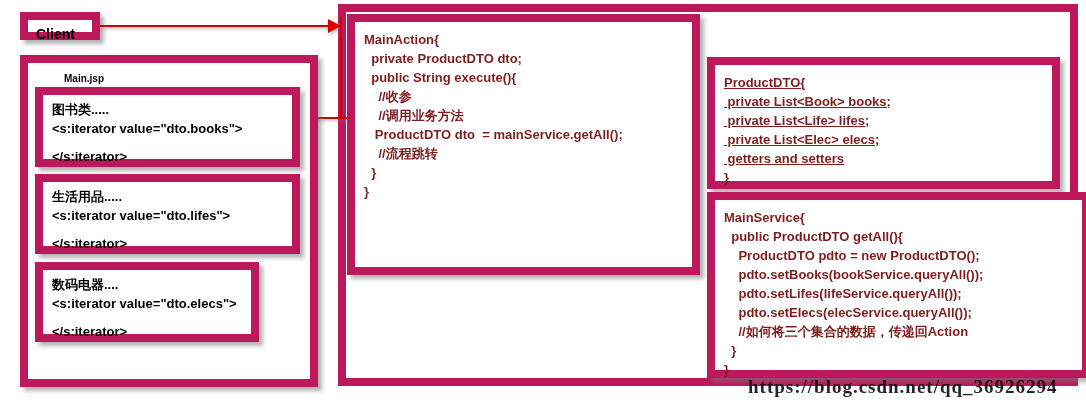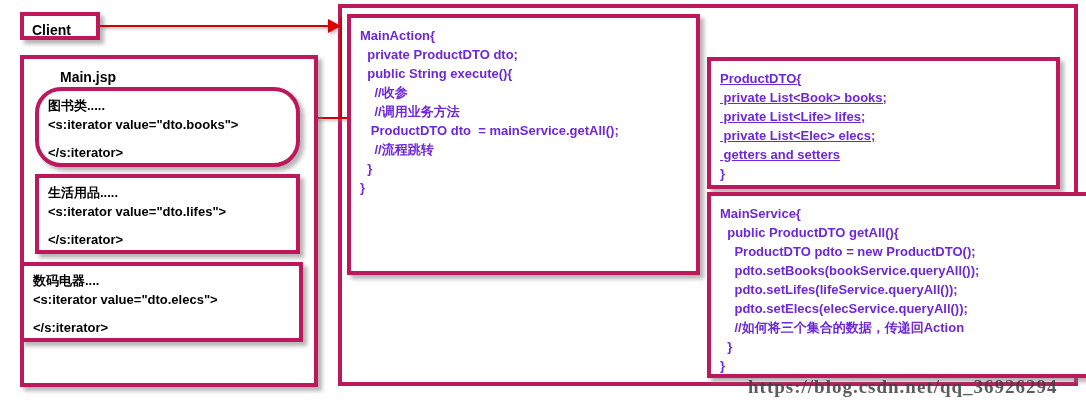--- a/index.html
+++ b/index.html
@@ -12,40 +12,40 @@
     width:1086px;
     height:405px;
     background:#ffffff;
     overflow:hidden;
   }
 
   
   .box{
     position:absolute;
     background:#ffffff;
-    border:4px solid #be185d;
+    border:8px solid #be185d;
     box-shadow:4px 4px 4px rgba(120,120,120,0.55);
     box-sizing:border-box;
   }
   .box.plain{
     box-shadow:none;
   }
 
   .txt{
     position:absolute;
     color:#000000;
     font-weight:bold;
     white-space:pre;
     line-height:1.0;
     letter-spacing:0px;
   }
 
   .code{
     position:absolute;
-    color:#6d28d9;
+    color:#7f1d1d;
     font-weight:bold;
     white-space:pre;
     font-size:13px;
     line-height:19px;
   }
 
   
   .hline{
     position:absolute;
     background:#cc0000;
@@ -63,21 +63,21 @@
     border-top:7px solid transparent;
     border-bottom:7px solid transparent;
     filter:drop-shadow(1px 2px 2px rgba(120,120,120,0.6));
   }
   .arrowhead.right{ border-left:13px solid #dd0000; }
   .arrowhead.left { border-right:13px solid #dd0000; }
 
   
   .watermark{
     position:absolute;
-    color:#404040;
+    color:#000000;
     font-size:19px;
     font-weight:bold;
     letter-spacing:1px;
     white-space:nowrap;
     opacity:.85;
     font-family:"Liberation Serif","DejaVu Serif",serif;
   }
 </style>
 </head>
 <body>
@@ -91,36 +91,36 @@
   </div>
 
   <div class="hline" style="left:100px;top:25px;width:230px;"></div>
   <div class="arrowhead right" style="left:328px;top:19px;"></div>
 
   <div class="vline" style="left:340px;top:17px;height:102px;"></div>
   <div class="hline" style="left:312px;top:117px;width:40px;"></div>
   <div class="arrowhead left" style="left:300px;top:111px;"></div>
 
   <div class="box" style="left:20px;top:55px;width:298px;height:332px;">
-    <span class="txt" style="left:10px;top:11px;font-size:14px;padding-left:26px;">Main.jsp</span>
+    <span class="txt" style="left:10px;top:11px;font-size:10px;padding-left:26px;">Main.jsp</span>
   </div>
 
-  <div class="box" style="left:35px;top:87px;width:265px;height:80px;border-radius:26px;">
+  <div class="box" style="left:35px;top:87px;width:265px;height:80px;">
     <span class="txt" style="left:9px;top:8px;font-size:13px;">图书类.....</span>
     <span class="txt" style="left:9px;top:27px;font-size:13px;">&lt;s:iterator value="dto.books"&gt;</span>
     <span class="txt" style="left:9px;top:55px;font-size:13px;">&lt;/s:iterator&gt;</span>
   </div>
 
   <div class="box" style="left:35px;top:174px;width:265px;height:80px;padding-left:27px;">
     <span class="txt" style="left:9px;top:8px;font-size:13px;">生活用品.....</span>
     <span class="txt" style="left:9px;top:27px;font-size:13px;">&lt;s:iterator value="dto.lifes"&gt;</span>
     <span class="txt" style="left:9px;top:55px;font-size:13px;">&lt;/s:iterator&gt;</span>
   </div>
 
-  <div class="box" style="left:20px;top:262px;width:283px;height:80px;">
+  <div class="box" style="left:35px;top:262px;width:224px;height:80px;">
     <span class="txt" style="left:9px;top:8px;font-size:13px;">数码电器....</span>
     <span class="txt" style="left:9px;top:27px;font-size:13px;">&lt;s:iterator value="dto.elecs"&gt;</span>
     <span class="txt" style="left:9px;top:55px;font-size:13px;">&lt;/s:iterator&gt;</span>
   </div>
 
   <div class="box" style="left:347px;top:14px;width:353px;height:261px;">
     <div class="code" style="left:9px;top:8px;"><div>MainAction{</div><div>  private ProductDTO dto;</div><div>  public String execute(){</div><div>    //收参</div><div>    //调用业务方法</div><div>   ProductDTO dto  = mainService.getAll();</div><div>    //流程跳转</div><div>  }</div><div>}</div></div>
   </div>
 
 

